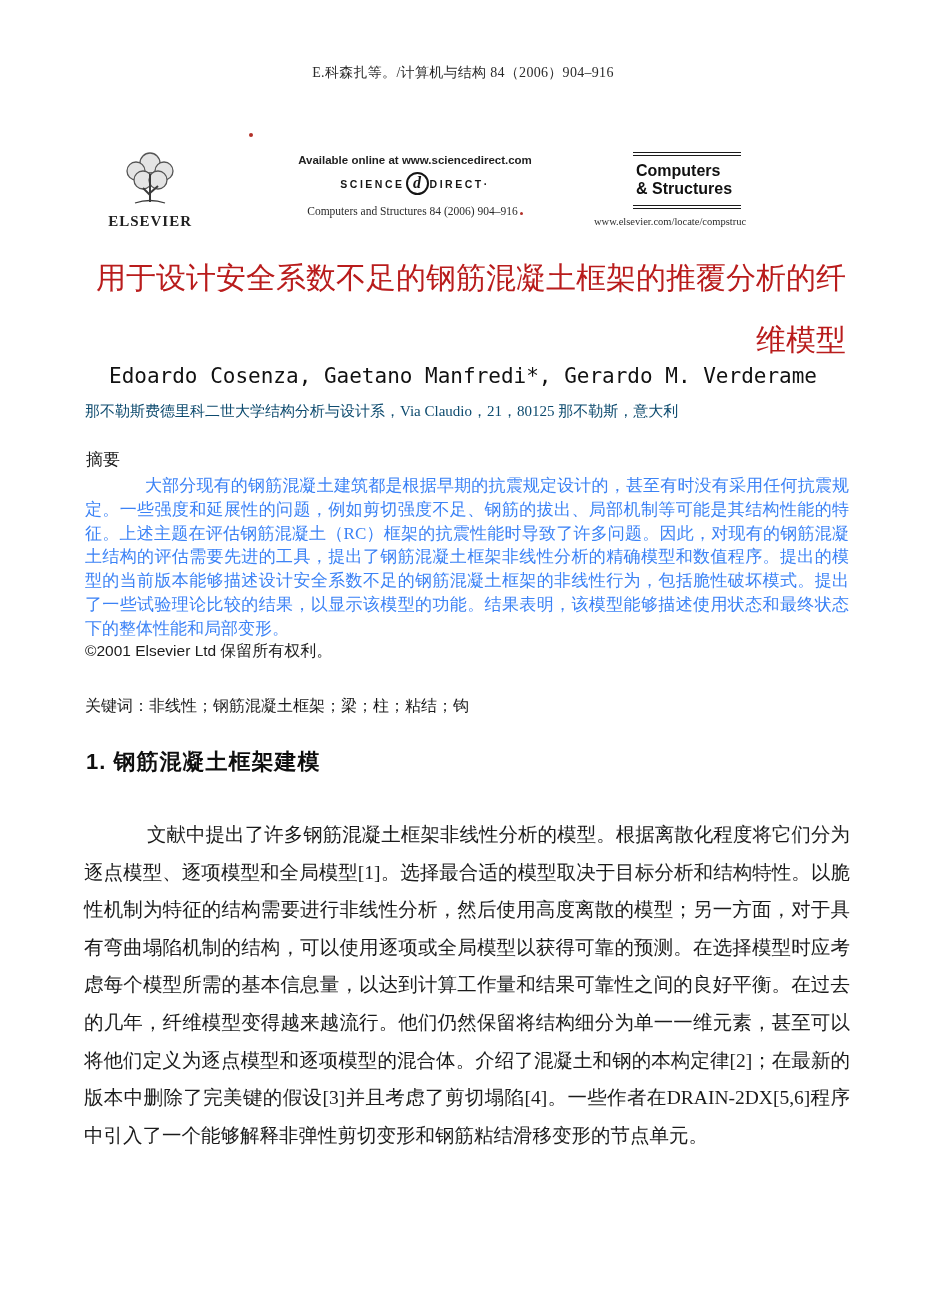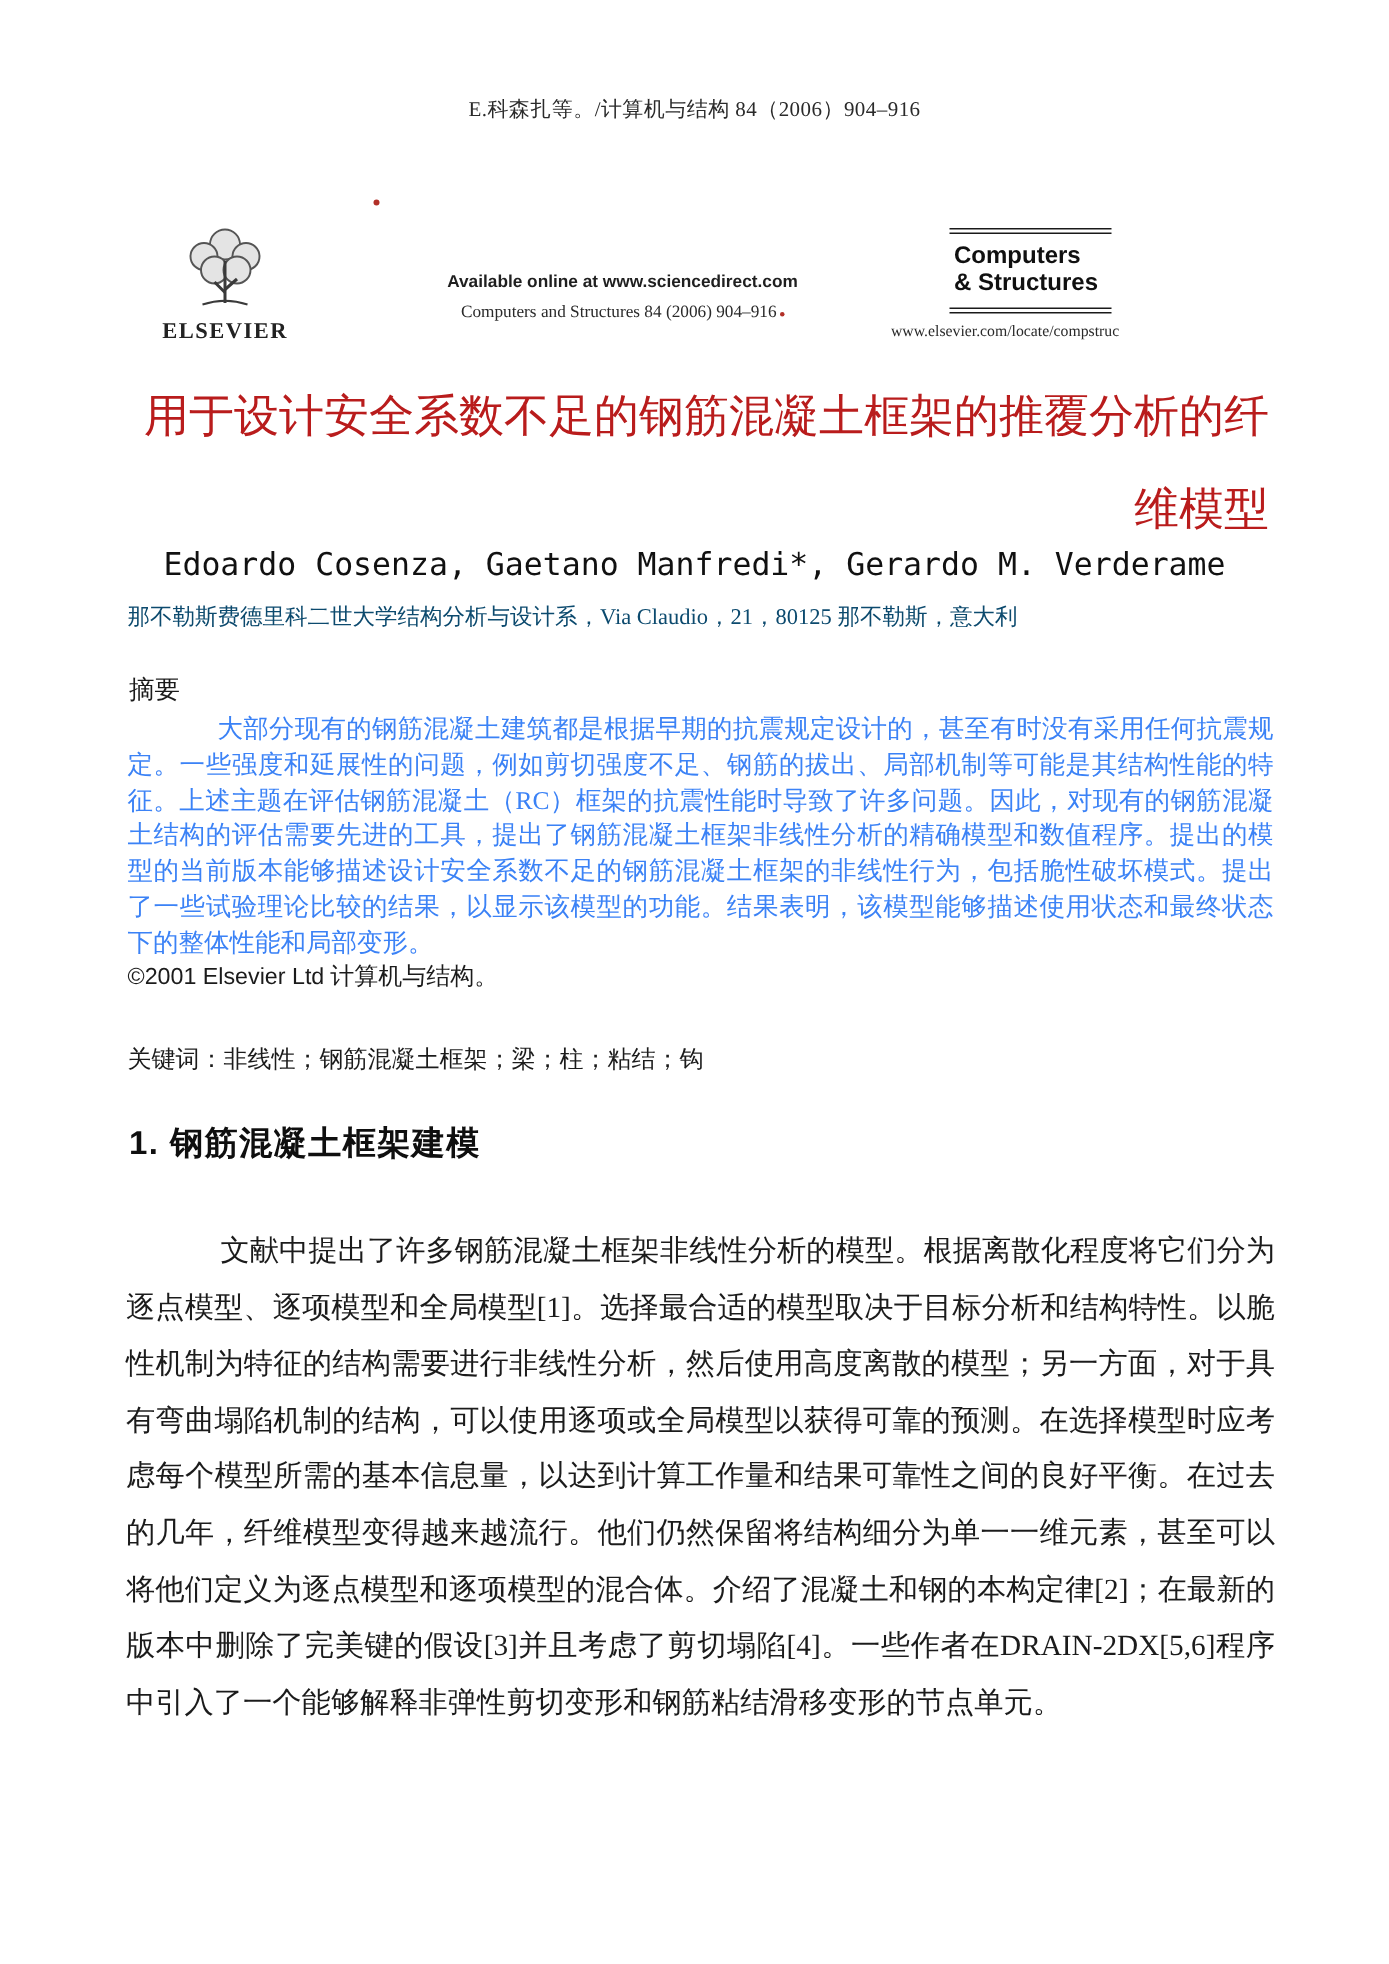--- a/index.html
+++ b/index.html
@@ -17,21 +17,21 @@
   .red-dot { width:4px; height:4px; border-radius:50%; background:#b23028; }
   #dot-annotation { top:133px; left:249px; }
   .cite-dot { display:inline-block; width:3px; height:3px; background:#b23028; border-radius:50%; vertical-align:baseline; margin-left:2px; }
 
   
   #elsevier { top:150px; left:108px; width:84px; text-align:right; }
   #elsevier svg { display:block; margin:0 auto; }
   #elsevier .lbl { font-weight:bold; font-size:15px; letter-spacing:1px; color:#222; margin-top:1px; }
 
   
-  #mast-center { top:154px; left:283px; width:264px; text-align:center;margin-top:28px; }
+  #mast-center { top:154px; left:283px; width:264px; text-align:center; }
   .avail { font-family:"Liberation Sans","DejaVu Sans",sans-serif; font-weight:bold; font-size:11.5px; color:#1f1f1f; }
   .sd { margin-top:6px; height:25px; }
   .sd-w { font-family:"Liberation Sans","DejaVu Sans",sans-serif; font-weight:bold; font-size:10.5px; letter-spacing:2.5px; vertical-align:middle; color:#151515; }
   .sd-d {
     display:inline-block; box-sizing:border-box; width:23px; height:23px;
     border:2.5px solid #151515; border-radius:50%;
     font-family:"Liberation Serif",serif; font-style:italic; font-weight:bold;
     font-size:16px; line-height:17px; text-align:center; vertical-align:middle; margin:0 1px; color:#151515;
   }
   .cite { margin-top:8px; font-size:11.5px; color:#2a2a2a; }
@@ -80,38 +80,41 @@
       <path d="M30 38 L37 45"></path>
       <path d="M45 36 L37 43"></path>
     </g>
     <path d="M22 53 Q37 48 52 53" fill="none" stroke="#3a3a3a" stroke-width="1.3"></path>
   </svg>
   <div class="lbl">ELSEVIER</div>
 </div>
 
 <div class="abs" id="mast-center">
   <div class="avail">Available online at www.sciencedirect.com</div>
+  <div class="sd">
+    <span class="sd-w">SCIENCE</span><span class="sd-d">d</span><span class="sd-w">DIRECT·</span>
+  </div>
   <div class="cite"><span>Computers and Structures 84 (2006) 904–916</span><span class="cite-dot"></span></div>
 </div>
 
 <div class="abs" id="mast-right">
   <div class="dblrule"></div>
   <div class="jname">
     <div>Computers</div>
     <div>&amp; Structures</div>
   </div>
   <div class="dblrule"></div>
   <div class="jurl">www.elsevier.com/locate/compstruc</div>
 </div>
 
 <div class="abs" id="title">用于设计安全系数不足的钢筋混凝土框架的推覆分析的纤维模型</div>
 <div class="abs" id="authors">Edoardo Cosenza, Gaetano Manfredi*, Gerardo M. Verderame</div>
 <div class="abs" id="affiliation">那不勒斯费德里科二世大学结构分析与设计系，Via Claudio，21，80125 那不勒斯，意大利</div>
 
 <div class="abs" id="abstract-label">摘要</div>
 <div class="abs" id="abstract-body">大部分现有的钢筋混凝土建筑都是根据早期的抗震规定设计的，甚至有时没有采用任何抗震规定。一些强度和延展性的问题，例如剪切强度不足、钢筋的拔出、局部机制等可能是其结构性能的特征。上述主题在评估钢筋混凝土（RC）框架的抗震性能时导致了许多问题。因此，对现有的钢筋混凝土结构的评估需要先进的工具，提出了钢筋混凝土框架非线性分析的精确模型和数值程序。提出的模型的当前版本能够描述设计安全系数不足的钢筋混凝土框架的非线性行为，包括脆性破坏模式。提出了一些试验理论比较的结果，以显示该模型的功能。结果表明，该模型能够描述使用状态和最终状态下的整体性能和局部变形。</div>
 <div class="abs" id="copyright">
-  <span class="en">©2001 Elsevier Ltd</span><span class="zh">计算机与结构。</span>
+  <span class="en">©2001 Elsevier Ltd</span><span class="zh">保留所有权利。</span>
 </div>
 <div class="abs" id="keywords">关键词：非线性；钢筋混凝土框架；梁；柱；粘结；钩</div>
 
 <div class="abs" id="sec1-heading">1. 钢筋混凝土框架建模</div>
 <div class="abs" id="sec1-para">文献中提出了许多钢筋混凝土框架非线性分析的模型。根据离散化程度将它们分为逐点模型、逐项模型和全局模型[1]。选择最合适的模型取决于目标分析和结构特性。以脆性机制为特征的结构需要进行非线性分析，然后使用高度离散的模型；另一方面，对于具有弯曲塌陷机制的结构，可以使用逐项或全局模型以获得可靠的预测。在选择模型时应考虑每个模型所需的基本信息量，以达到计算工作量和结果可靠性之间的良好平衡。在过去的几年，纤维模型变得越来越流行。他们仍然保留将结构细分为单一一维元素，甚至可以将他们定义为逐点模型和逐项模型的混合体。介绍了混凝土和钢的本构定律[2]；在最新的版本中删除了完美键的假设[3]并且考虑了剪切塌陷[4]。一些作者在DRAIN-2DX[5,6]程序中引入了一个能够解释非弹性剪切变形和钢筋粘结滑移变形的节点单元。</div>
 
 </body></html>

